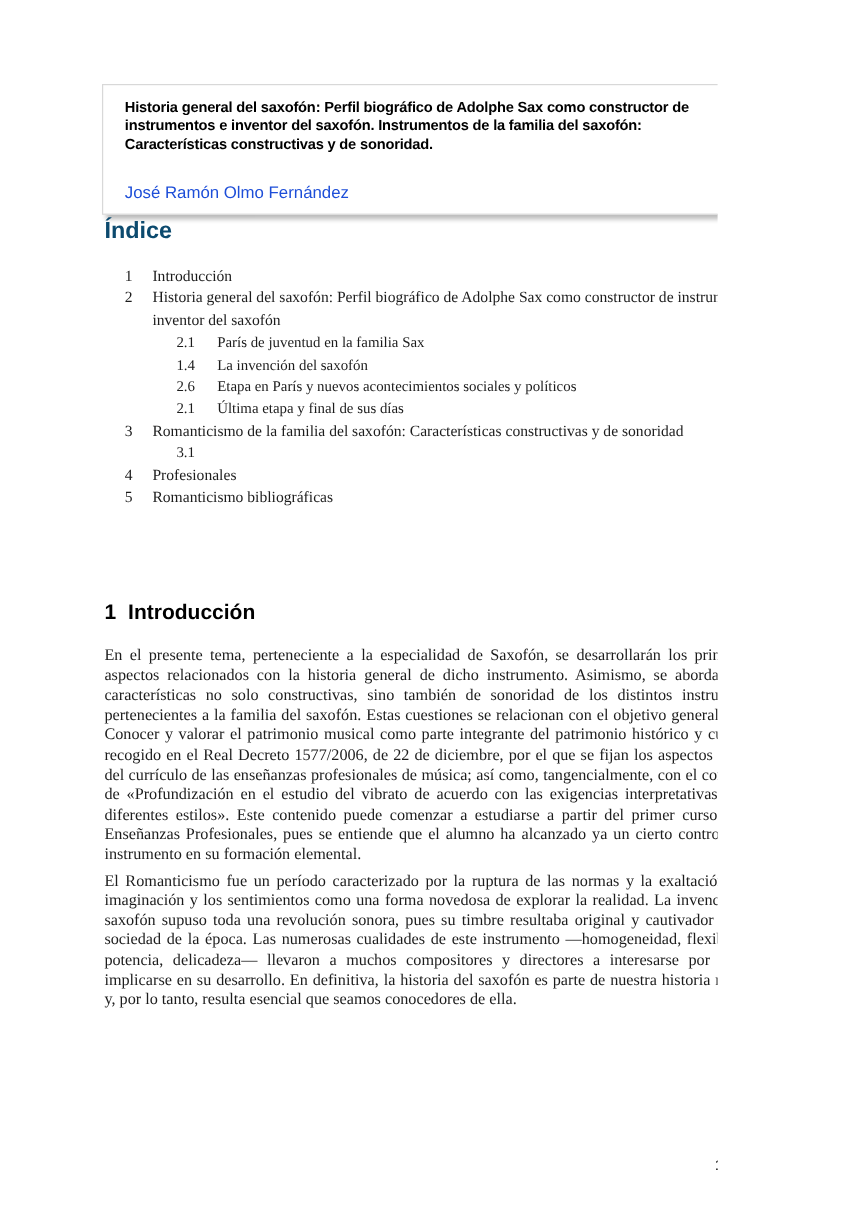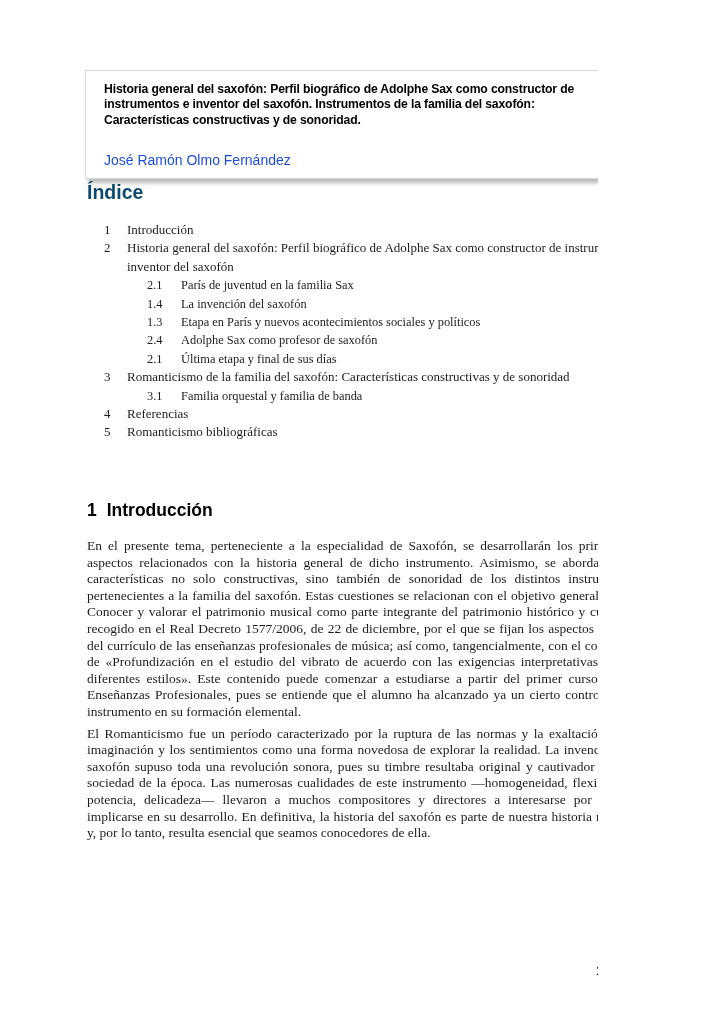--- a/index.html
+++ b/index.html
@@ -117,42 +117,37 @@
     </div>
     <div class="toc-row l2">
       <span class="num">2.1</span>
       <span class="label">París de juventud en la familia Sax</span>
     </div>
     <div class="toc-row l2">
       <span class="num">1.4</span>
       <span class="label">La invención del saxofón</span>
     </div>
     <div class="toc-row l2">
-      <span class="num">1.3</span>
+      <span class="num">2.6</span>
       <span class="label">Etapa en París y nuevos acontecimientos sociales y políticos</span>
-    </div>
-    <div class="toc-row l2">
-      <span class="num">2.4</span>
-      <span class="label">Adolphe Sax como profesor de saxofón</span>
     </div>
     <div class="toc-row l2">
       <span class="num">2.1</span>
       <span class="label">Última etapa y final de sus días</span>
     </div>
     <div class="toc-row l1">
       <span class="num">3</span>
       <span class="label">Romanticismo de la familia del saxofón: Características constructivas y de sonoridad</span>
     </div>
     <div class="toc-row l2">
       <span class="num">3.1</span>
-      <span class="label">Familia orquestal y familia de banda</span>
     </div>
     <div class="toc-row l1">
       <span class="num">4</span>
-      <span class="label">Referencias</span>
+      <span class="label">Profesionales</span>
     </div>
     <div class="toc-row l1">
       <span class="num">5</span>
       <span class="label">Romanticismo bibliográficas</span>
     </div>
   </div>
 
   <div class="section-heading">
     <span>1</span>
     <span>Introducción</span>

